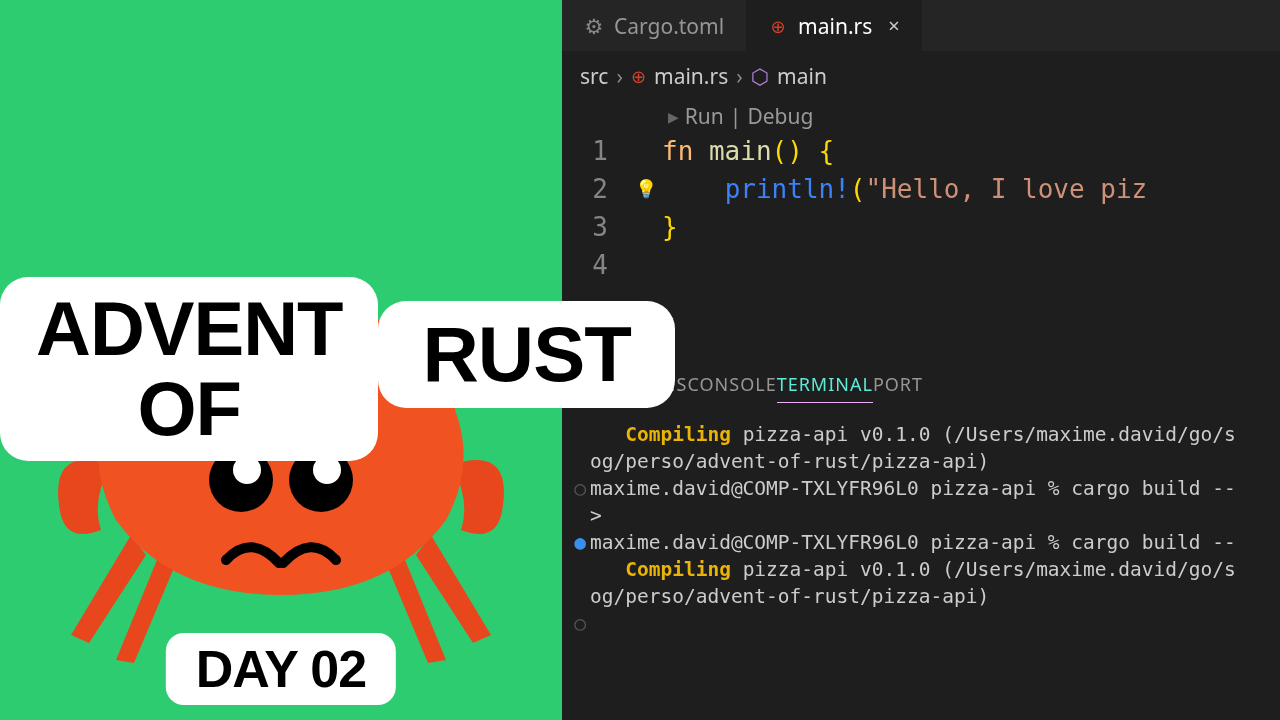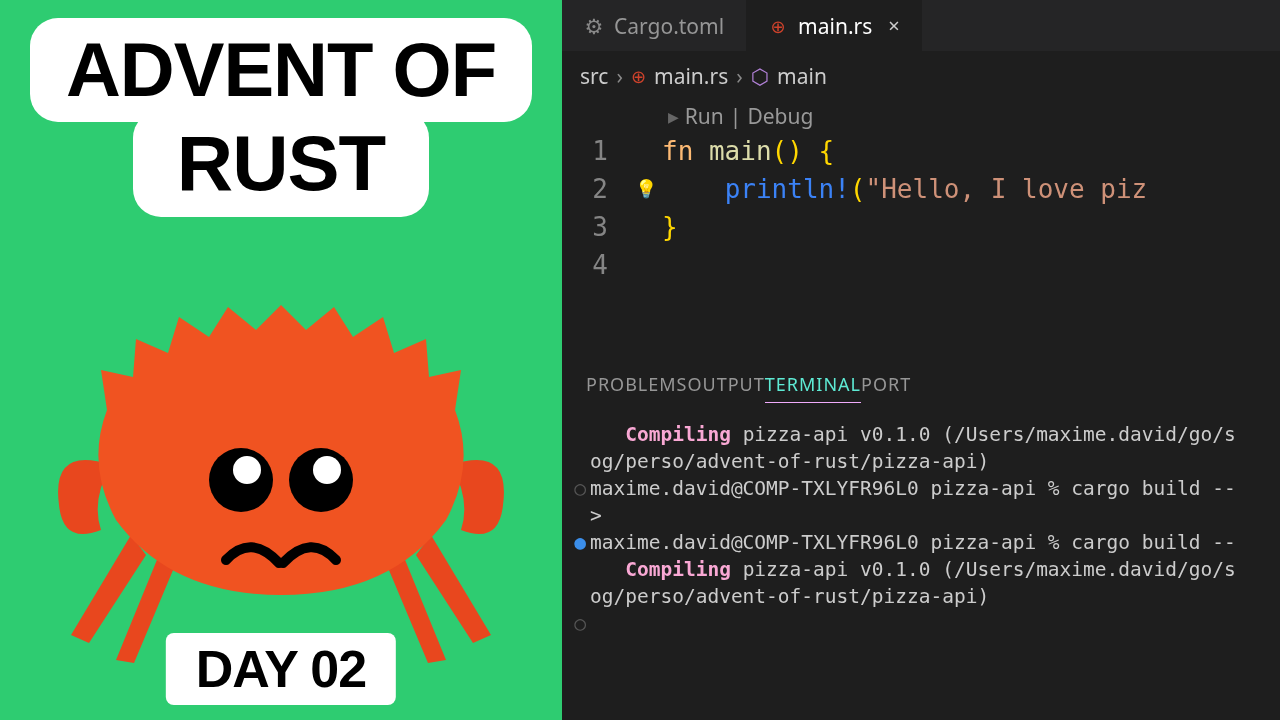--- a/index.html
+++ b/index.html
@@ -1,23 +1,23 @@
 <!DOCTYPE html>
 <html><head>
 <meta charset="utf-8">
 <style>
 *{margin:0;padding:0;box-sizing:border-box}
 body{width:1280px;height:720px;display:flex;font-family:system-ui,-apple-system,sans-serif;overflow:hidden}
-.left-panel{width:562px;height:720px;background:#2ecc71;position:relative;display:flex;flex-direction:column;align-items:center}
+.left-panel{width:562px;height:720px;background:#2ecc71;position:relative;display:flex;flex-direction:row;align-items:center}
 .title-box{background:white;border-radius:28px;padding:12px 36px;margin-top:18px;text-align:center;z-index:2}
 .title-line1{font-family:'Arial Black',Impact,sans-serif;font-size:76px;font-weight:900;letter-spacing:-1px;line-height:1.05;font-stretch:condensed}
 .rust-box{background:white;border-radius:28px;padding:8px 44px;margin-top:-12px;text-align:center;z-index:2}
 .title-line2{font-family:'Arial Black',Impact,sans-serif;font-size:78px;font-weight:900;letter-spacing:-1px;font-stretch:condensed}
 .crab-wrap{position:absolute;top:265px;left:50%;transform:translateX(-50%);z-index:1}
-.day-box{background:white;border-radius:8px;padding:6px 30px;position:absolute;bottom:15px;left:50%;transform:translateX(-50%);z-index:3}
+.day-box{background:white;border-radius:18px;padding:6px 30px;position:absolute;bottom:15px;left:50%;transform:translateX(-50%);z-index:3}
 .day-text{font-family:'Arial Black',Impact,sans-serif;font-size:52px;font-weight:900;letter-spacing:-1px;font-stretch:condensed}
 .right-panel{width:718px;height:720px;background:#1e1e1e;display:flex;flex-direction:column;color:#ccc}
 .tabs{display:flex;height:52px;background:#252526;border-bottom:1px solid #1e1e1e}
 .tab{display:flex;align-items:center;gap:10px;padding:0 22px;font-size:21px;color:#969696;cursor:pointer}
 .tab.active{background:#1e1e1e;color:#fff}
 .tab-icon{width:20px;height:20px;display:flex;align-items:center;justify-content:center}
 .rust-icon{color:#ce422b;font-size:18px}
 .gear-icon{color:#888}
 .close-x{color:#ccc;font-size:20px;margin-left:6px}
 .breadcrumb{display:flex;align-items:center;gap:8px;padding:10px 18px;font-size:21px;color:#ccc}
@@ -37,21 +37,21 @@
 .brace{color:#ffd700}
 .str{color:#ce9178}
 .macro{color:#3b82f6}
 .panel-tabs{display:flex;padding:16px 24px 10px;font-size:18px;color:#969696;letter-spacing:1px;margin-top:72px}
 .ptab{cursor:pointer;padding-bottom:6px}
 .ptab.active{color:#5eead4;border-bottom:1px solid #f0abfc}
 .terminal{padding:8px 0 0 10px;font-family:'SF Mono',Menlo,Consolas,monospace;font-size:19.5px;line-height:27px;color:#ccc}
 .tline{display:flex}
 .tmark{width:16px;text-align:center;margin-right:2px}
 .tcontent{white-space:pre}
-.green{color:#f9a8d4;font-weight:bold}
+.green{color:#eab308;font-weight:bold}
 .dot-empty{color:#555}
 .dot-blue{color:#3b8eea}
 .cursor-block{display:inline-block;width:11px;height:20px;background:#ccc;vertical-align:middle;margin-bottom:4px}
 </style>
 </head>
 <body>
 
 <div class="left-panel">
   <div class="title-box">
     <div class="title-line1">ADVENT OF</div>
@@ -136,21 +136,21 @@
     </div>
     <div class="code-line">
       <span class="line-num">4</span>
       <span class="gutter"></span>
       <span class="code"></span>
     </div>
   </div>
 
   <div class="panel-tabs">
     <span class="ptab">PROBLEMS</span>
-    <span class="ptab">OUTPUT</span>
+    <span class="ptab">CONSOLE</span>
     <span class="ptab active">TERMINAL</span>
     <span class="ptab">PORT</span>
   </div>
 
   <div class="terminal" id="terminal">
       <div class="tline">
         <span class="tmark "></span>
         <span class="tcontent"><span class="green">   Compiling</span><span> pizza-api v0.1.0 (/Users/maxime.david/go/s</span></span>
       </div>
       <div class="tline">

